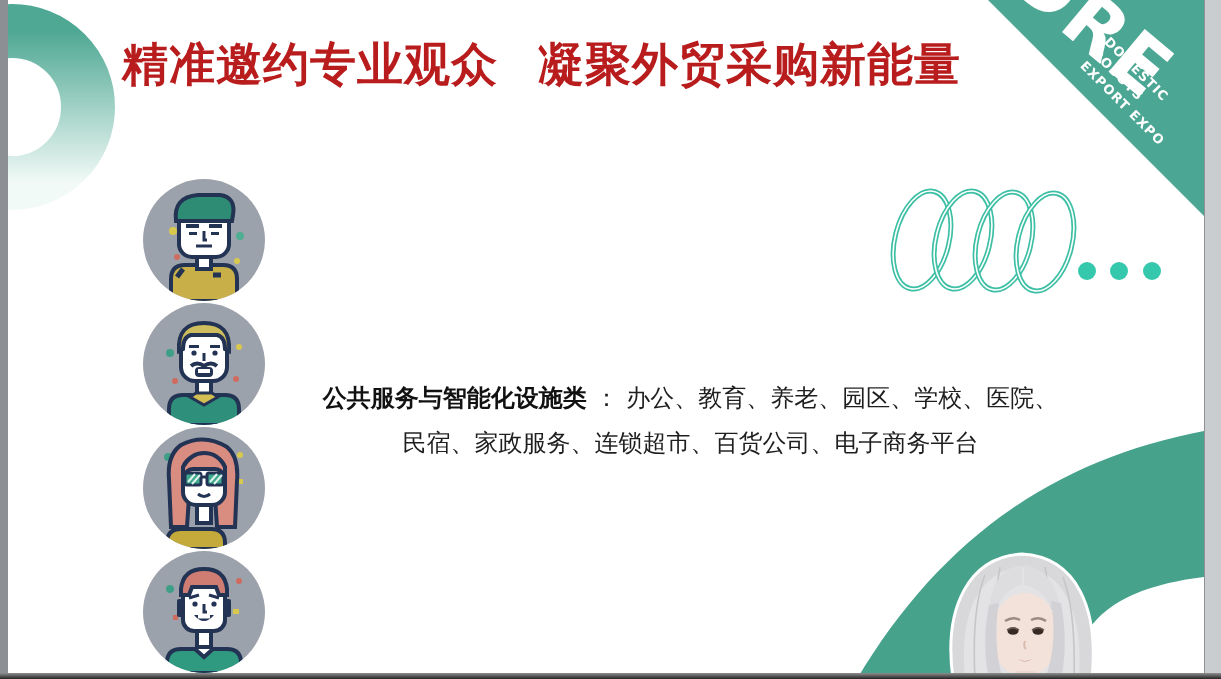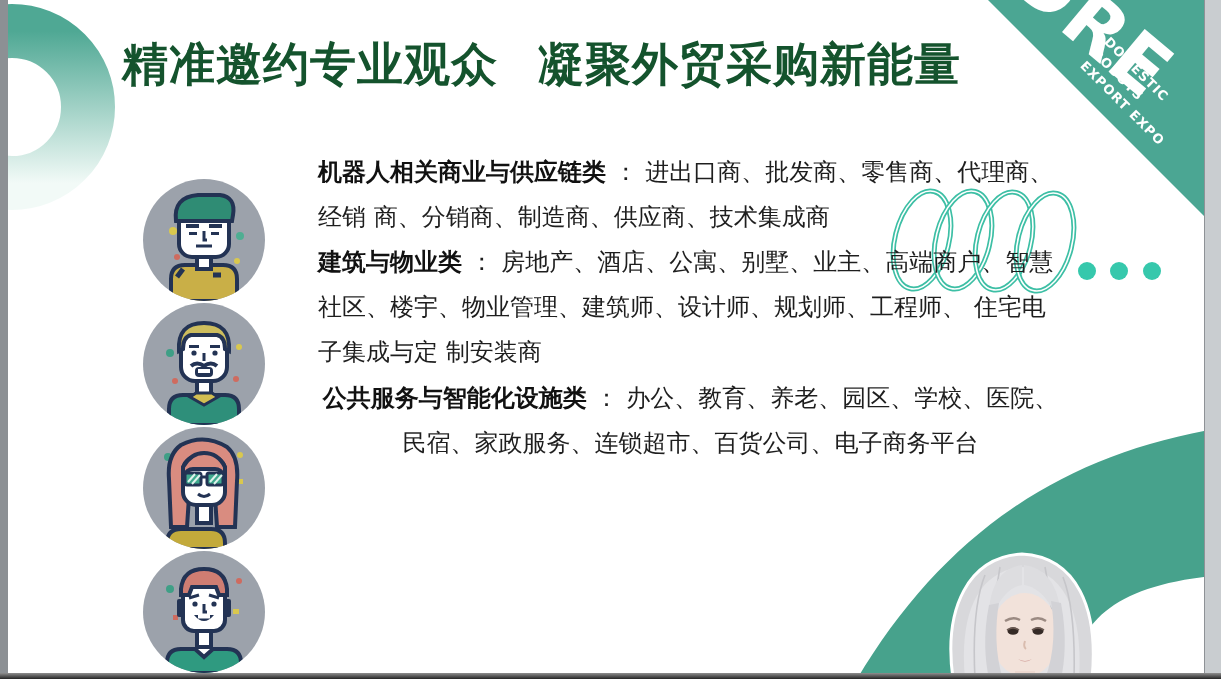--- a/index.html
+++ b/index.html
@@ -5,21 +5,21 @@
   html,body{margin:0;padding:0;background:#ffffff;}
   .page{position:relative;width:1221px;height:679px;background:#ffffff;overflow:hidden;
         font-family:"DejaVu Sans","Liberation Sans",sans-serif;}
   
   .left-strip{position:absolute;left:0;top:0;width:8px;height:679px;background:#8c9094;z-index:30;}
   .right-line{position:absolute;left:1204px;top:0;width:1px;height:679px;background:#8e9296;z-index:30;}
   .right-strip{position:absolute;left:1205px;top:0;width:16px;height:679px;background:#c9cdd0;z-index:30;}
   .bottom-bar{position:absolute;left:0;top:673px;width:1221px;height:6px;
               background:linear-gradient(#8f8f8f,#242424);z-index:31;}
   
-  .title{position:absolute;left:122px;top:34px;font-size:46px;font-weight:900;color:#14532d;
+  .title{position:absolute;left:122px;top:34px;font-size:46px;font-weight:900;color:#b91c1c;
          letter-spacing:1px;white-space:nowrap;z-index:8;}
   .title .t2{margin-left:40px;}
   
   .deco{position:absolute;left:0;top:0;width:1221px;height:679px;z-index:1;}
   
   .ribbon{position:absolute;left:0;top:0;width:1221px;height:679px;z-index:4;
           clip-path:polygon(988px 0px,1221px 0px,1221px 233px);}
   .ribbon-bg{position:absolute;left:0;top:0;width:1221px;height:679px;
              clip-path:polygon(988px 0px,1221px 0px,1221px 233px);background:#4ba693;}
   .dre{position:absolute;left:1002px;top:-22px;width:180px;text-align:center;color:#ffffff;
@@ -92,26 +92,20 @@
       <div>DOMESTIC</div>
       <div>ROBOTS</div>
       <div>EXPORT EXPO</div>
     </div>
   </div>
 
   <div class="title">
     <span class="t1">精准邀约专业观众</span><span class="t2">凝聚外贸采购新能量</span>
   </div>
 
-  <div class="group g1">
-    <span class="head">机器人相关商业与供应链类</span><span class="sep"> ： </span><span class="body">进出口商、批发商、零售商、代理商、经销 商、分销商、制造商、供应商、技术集成商</span>
-  </div>
-  <div class="group g2">
-    <span class="head">建筑与物业类</span><span class="sep"> ： </span><span class="body">房地产、酒店、公寓、别墅、业主、高端商户、智慧社区、楼宇、物业管理、建筑师、设计师、规划师、工程师、 住宅电子集成与定 制安装商</span>
-  </div>
   <div class="group g3">
     <span class="head">公共服务与智能化设施类</span><span class="sep"> ： </span><span class="body">办公、教育、养老、园区、学校、医院、民宿、家政服务、连锁超市、百货公司、电子商务平台</span>
   </div>
 
   <svg class="avatar a1" viewBox="0 0 122 122">
     <defs>
         <clipPath id="c1">
           <circle cx="61" cy="61" r="61"></circle>
         </clipPath>
       </defs>

